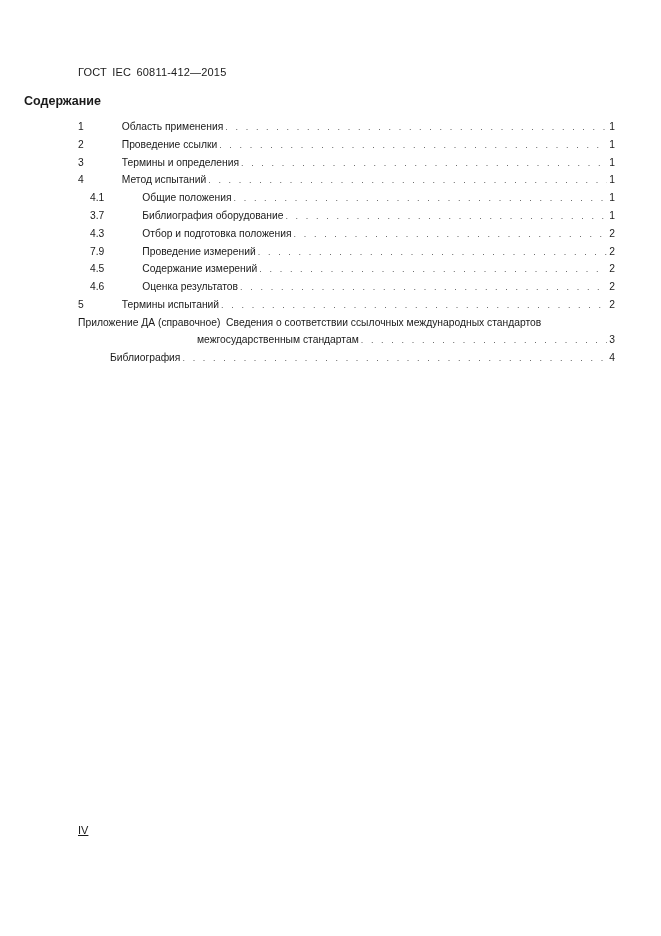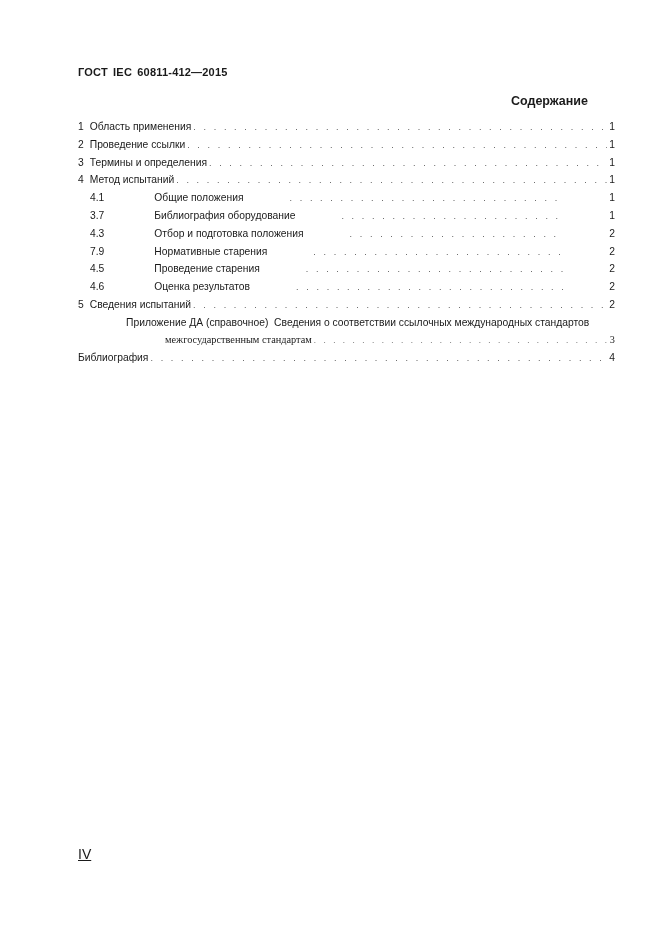--- a/index.html
+++ b/index.html
@@ -1,30 +1,30 @@
 <!DOCTYPE html>
 <html><head>
 <meta charset="utf-8">
 <style>
   html, body { margin: 0; padding: 0; background: #ffffff; }
   body { width: 661px; height: 936px; position: relative; overflow: hidden;
          font-family: "Liberation Sans", "DejaVu Sans", sans-serif; color: #1a1a1a; }
-  .doc-header { position: absolute; left: 78px; top: 66px; font-size: 11px; font-weight: bold; letter-spacing: 0.2px; word-spacing: 2px; }
-  .toc-title { position: absolute; left: 0; width: 588px; top: 94px; text-align: right; padding-left: 32px; box-sizing: border-box; font-size: 12.5px; font-weight: bold; }
+  .doc-header { position: absolute; left: 78px; top: 66px; font-size: 11px; font-weight: normal; letter-spacing: 0.2px; word-spacing: 2px; }
+  .toc-title { position: absolute; left: 0; width: 588px; top: 94px; text-align: left; padding-left: 24px; box-sizing: border-box; font-size: 12.5px; font-weight: bold; }
   .toc { position: absolute; left: 78px; top: 121px; width: 537px; font-size: 10.3px; }
   .row { display: flex; align-items: baseline; height: 17.8px; white-space: nowrap; }
-  .row.sub { padding-left: 12px; gap: 44px; }
+  .row.sub { padding-left: 12px; }
   .num { margin-right: 6px; }
-  .label { flex: 0 0 auto; }
+  .label { flex: 0 0 auto; margin-left: 32px; }
   .dots { flex: 1 1 auto; overflow: hidden; color: #555; letter-spacing: 2.6px; margin: 0 2px 0 2px; font-size: 9px; }
   .dots::before { content: ". . . . . . . . . . . . . . . . . . . . . . . . . . . . . . . . . . . . . . . . . . . . . . . . . . . . . . . . . . . . . . . . . . . . . . . . . . . . . . . . . . . . . . . . . . . . . . . . . . . . . . . . . . . . . . . . . . . . . . . . . . . . . . . . . . . . . . . . . . ."; }
   .page { flex: 0 0 auto; text-align: right; min-width: 6px; }
-  .appendix-first { height: 17px; white-space: nowrap; margin-left: 48px; }
-  .appendix-second { padding-left: 87px; font-family: Liberation Serif, serif; }
-  .folio { position: absolute; left: 78px; top: 846px; font-size: 14px; text-decoration: underline; }
+  .appendix-first { height: 17px; white-space: nowrap; }
+  .appendix-second { padding-left: 87px; }
+  .folio { position: absolute; left: 78px; top: 824px; font-size: 11px; text-decoration: underline; }
 </style>
 </head>
 <body>
 
 <div class="doc-header">ГОСТ IEC 60811-412—2015</div>
 
 <div class="toc-title">Содержание</div>
 
 <div class="toc">
   <div class="row">
@@ -64,39 +64,39 @@
     <span class="page">1</span>
   </div>
   <div class="row sub">
     <span class="num">4.3</span>
     <span class="label">Отбор и подготовка положения</span>
     <span class="dots"></span>
     <span class="page">2</span>
   </div>
   <div class="row sub">
     <span class="num">7.9</span>
-    <span class="label">Нормативные старения</span>
+    <span class="label">Проведение измерений</span>
     <span class="dots"></span>
     <span class="page">2</span>
   </div>
   <div class="row sub">
     <span class="num">4.5</span>
-    <span class="label">Проведение старения</span>
+    <span class="label">Содержание измерений</span>
     <span class="dots"></span>
     <span class="page">2</span>
   </div>
   <div class="row sub">
     <span class="num">4.6</span>
     <span class="label">Оценка результатов</span>
     <span class="dots"></span>
     <span class="page">2</span>
   </div>
   <div class="row">
     <span class="num">5</span>
-    <span class="label">Сведения испытаний</span>
+    <span class="label">Термины испытаний</span>
     <span class="dots"></span>
     <span class="page">2</span>
   </div>
 
   <div>
     <div class="appendix-first">
       <span>Приложение ДА (справочное)</span>&nbsp;
       <span>Сведения о соответствии ссылочных международных стандартов</span>
     </div>
     <div class="row appendix-second">

